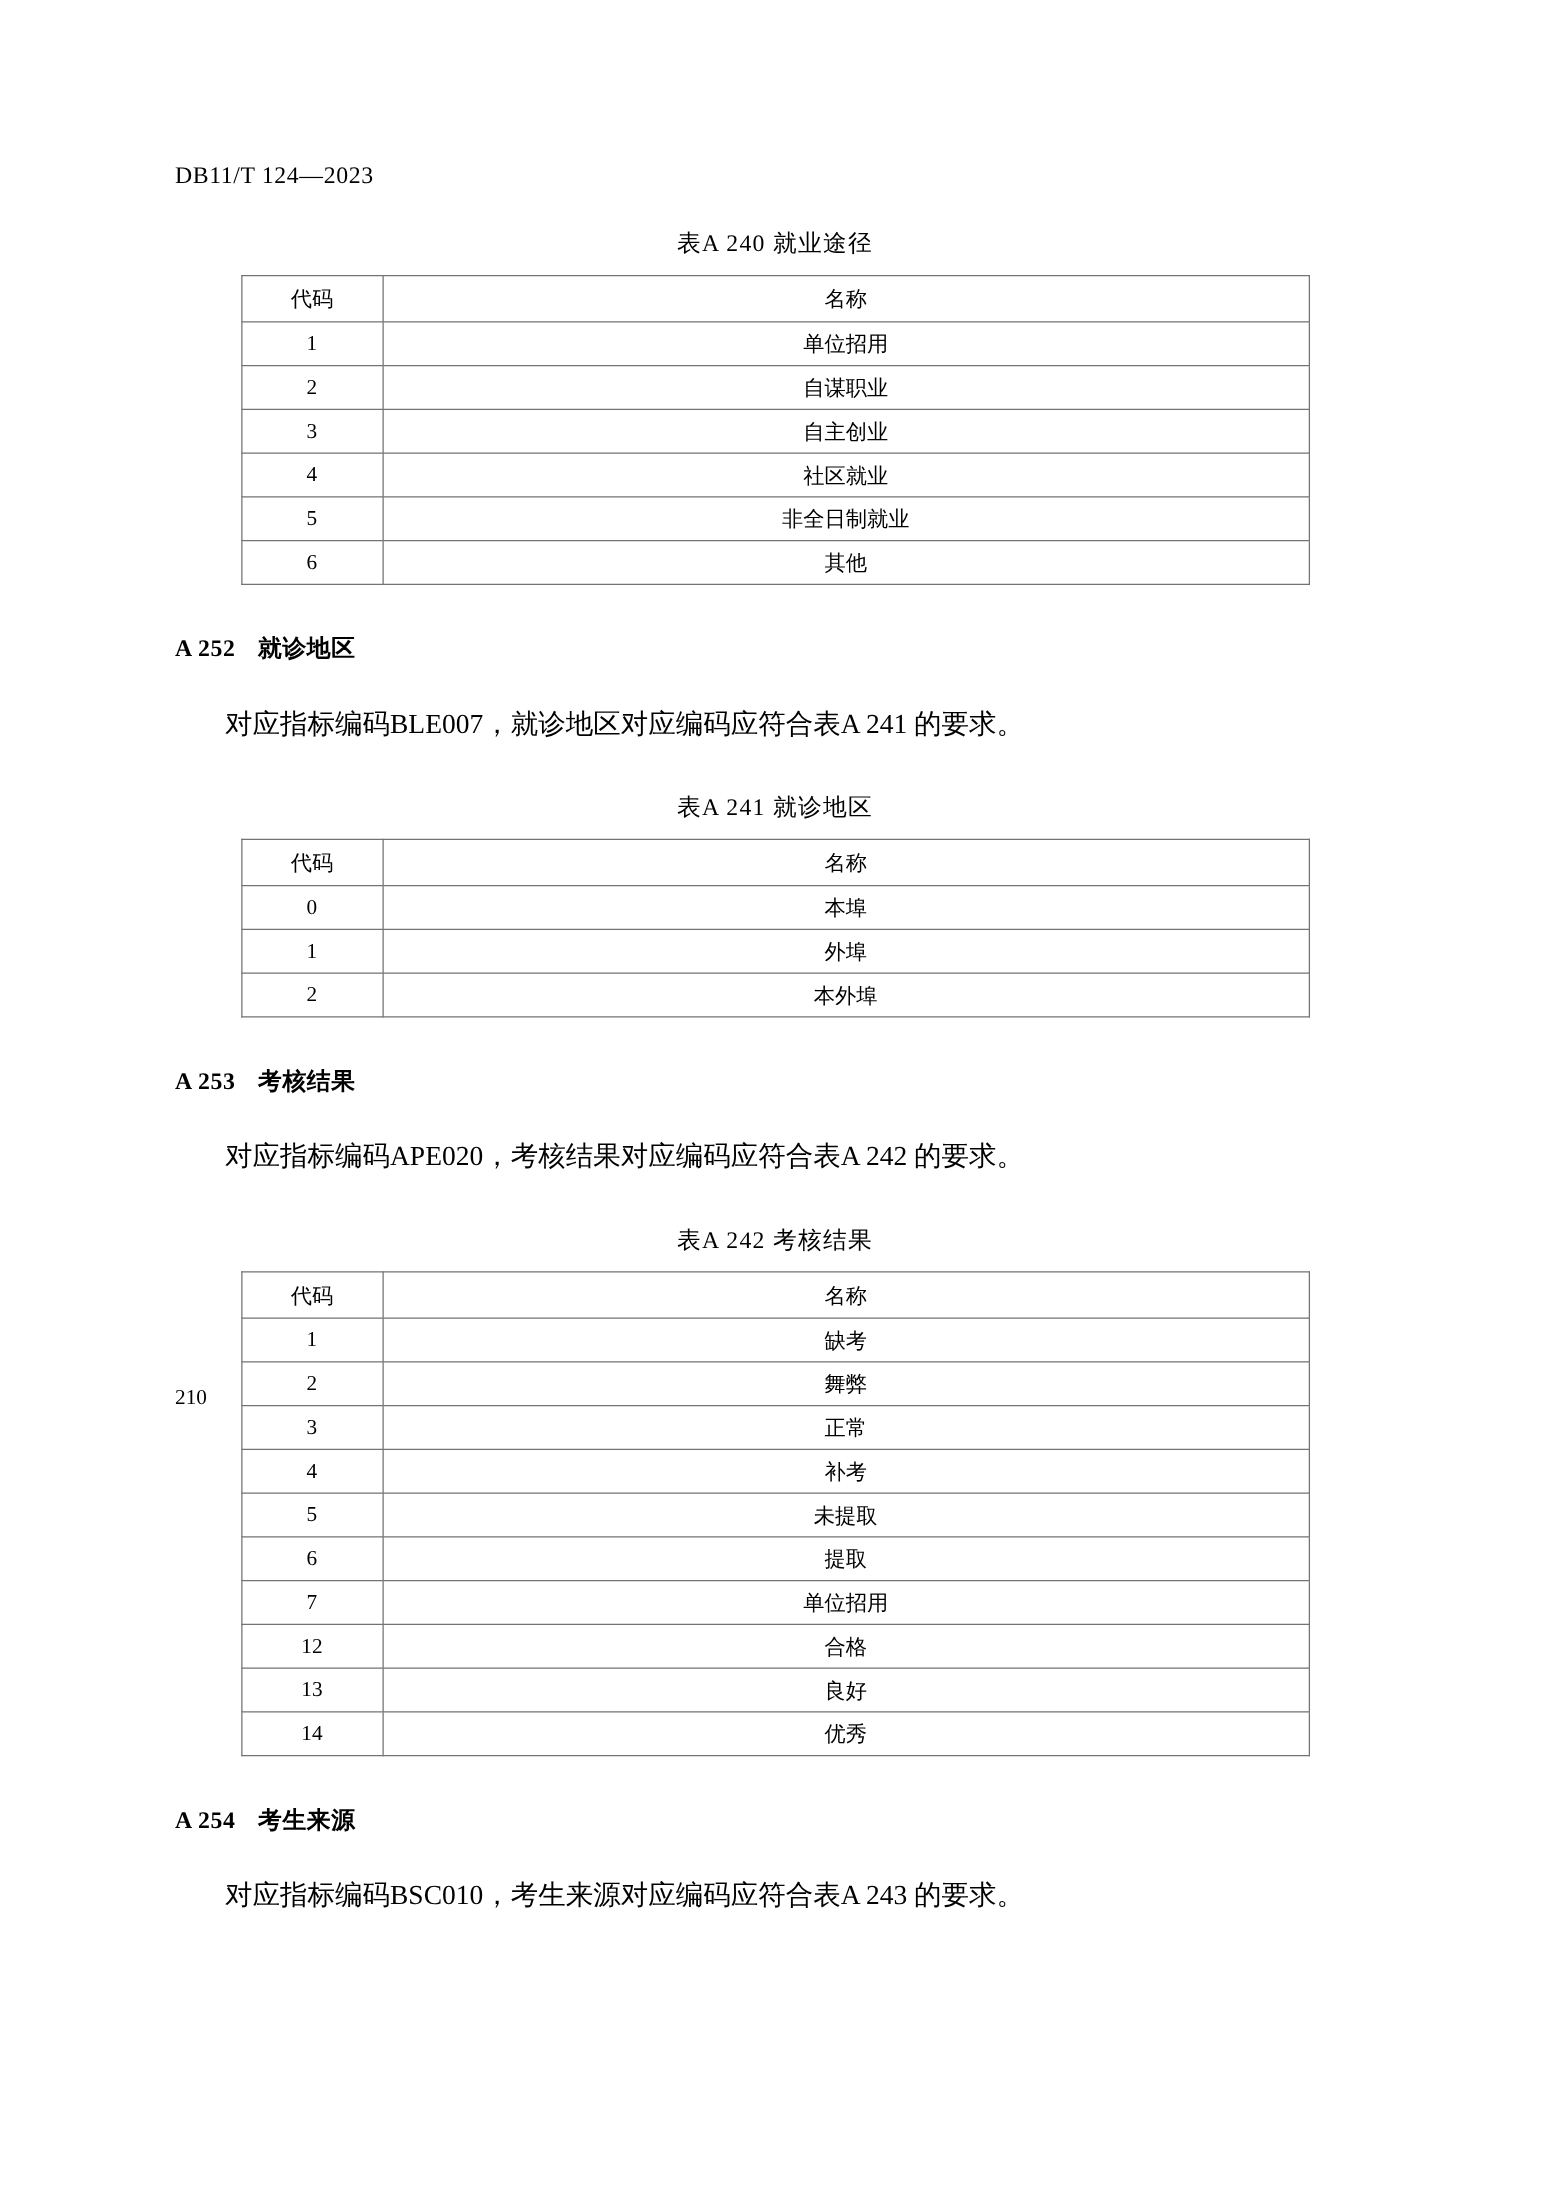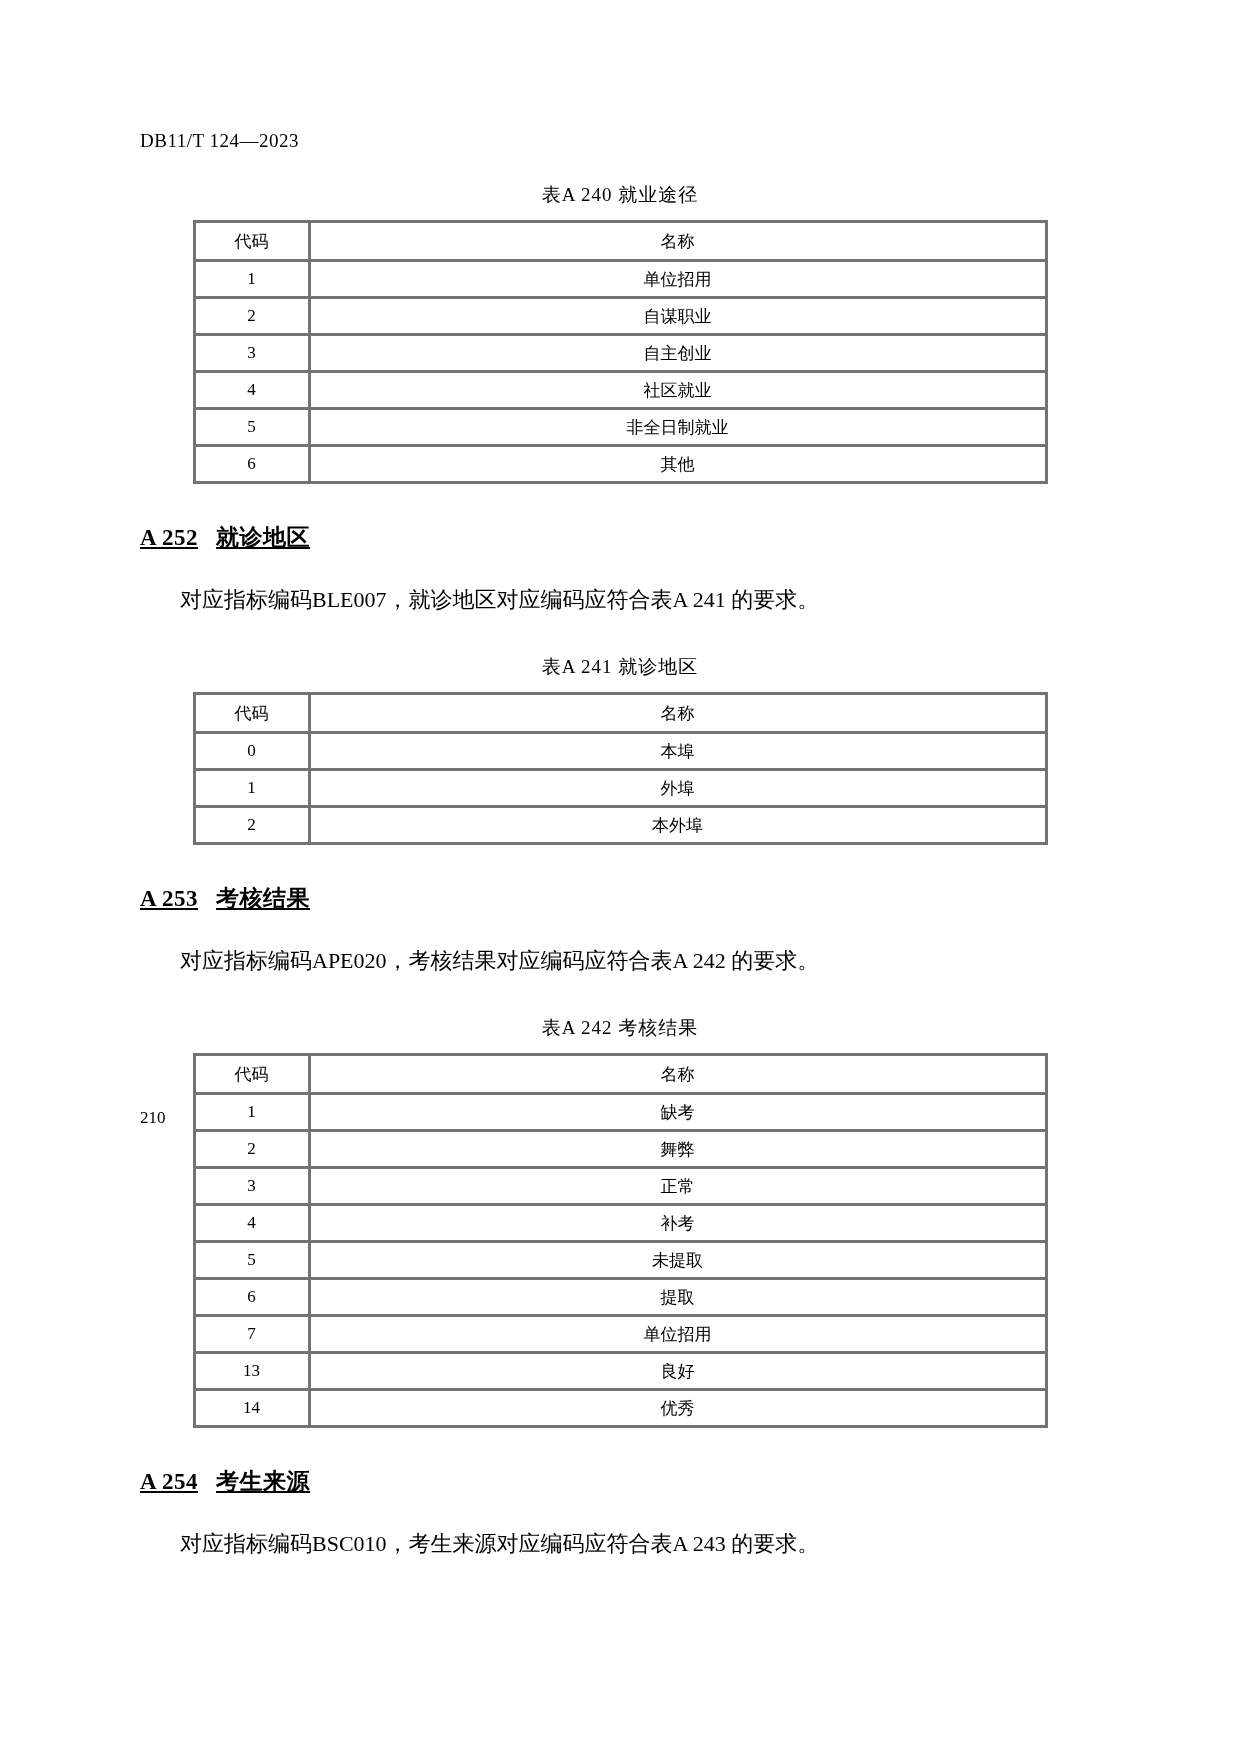--- a/index.html
+++ b/index.html
@@ -33,39 +33,38 @@
     margin: 0 0 12px 0;
     letter-spacing: 1px;
   }
   table.codetable {
     border-collapse: collapse;
     width: 855px;
     margin: 0 auto 0 auto;
     table-layout: fixed;
   }
   table.codetable td {
-    border: 3px solid #737373;
+    border: 1px solid #737373;
     height: 30px;
     font-size: 17px;
     text-align: center;
     vertical-align: middle;
     padding: 2px 0;
   }
   table.codetable td.code-col {
     width: 112px;
   }
   table.codetable tr.header-row td {
     height: 32px;
   }
   h2.section {
-    font-size: 23px;
+    font-size: 19px;
     font-weight: bold;
     margin: 38px 0 0 0;
     letter-spacing: 0.5px;
-    text-decoration: underline;
   }
   h2.section .num {
     margin-right: 18px;
   }
   p.body-text {
     font-size: 22px;
     margin: 30px 0 0 0;
     text-indent: 40px;
     line-height: 1.5;
   }
@@ -183,20 +182,24 @@
       </tr>
       <tr>
         <td class="code-col">6</td>
         <td>提取</td>
       </tr>
       <tr>
         <td class="code-col">7</td>
         <td>单位招用</td>
       </tr>
       <tr>
+        <td class="code-col">12</td>
+        <td>合格</td>
+      </tr>
+      <tr>
         <td class="code-col">13</td>
         <td>良好</td>
       </tr>
       <tr>
         <td class="code-col">14</td>
         <td>优秀</td>
       </tr>
     </tbody>
   </table>
 

